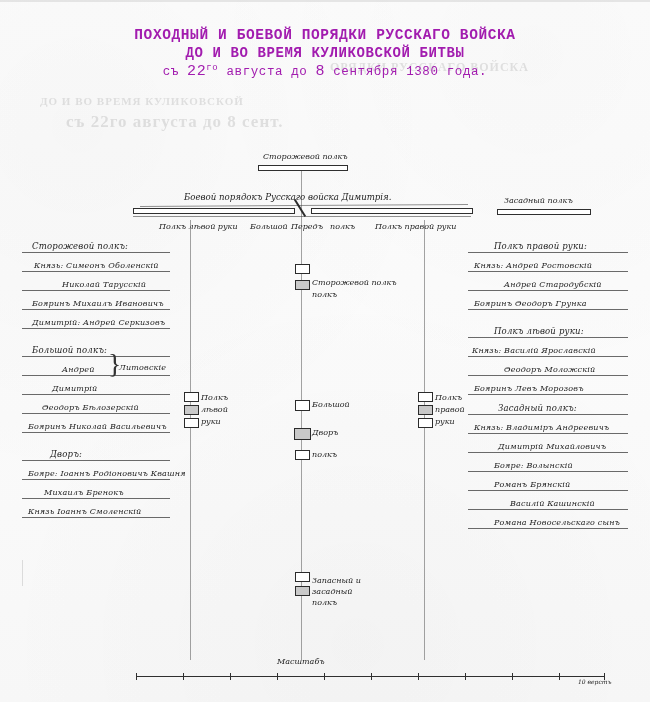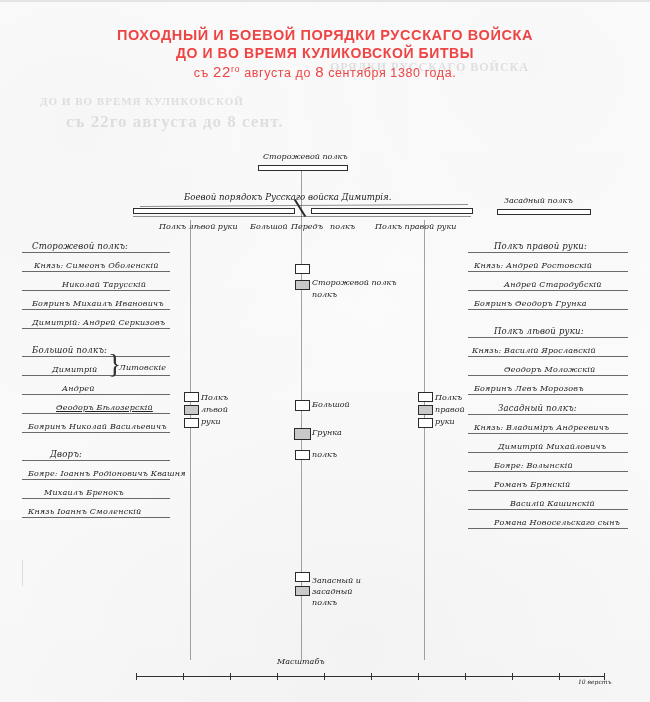--- a/index.html
+++ b/index.html
@@ -22,24 +22,24 @@
     pointer-events:none;
   }
   .sheet{position:absolute;inset:0;}
 
   
   .title-block{
     position:absolute;left:0;top:26px;width:650px;
     text-align:center;
   }
   .title-line{
-    font-family:Liberation Sans, sans-serif;
+    font-family:Liberation Mono, monospace;
     font-weight:bold;
     letter-spacing:0.6px;
-    color:#ef4444;
+    color:#a21caf;
     line-height:1.28;
   }
   .t1{font-size:14.5px;}
   .t2{font-size:14px;}
   .t3{font-size:12.5px;font-weight:normal;}
   .t3 .big{font-size:15px;}
 
   
   .ghost{
     position:absolute;
@@ -172,21 +172,21 @@
 
   <div class="box" style="left:295px;top:264px;width:13px;height:8px;"></div>
   <div class="box shade" style="left:295px;top:280px;width:13px;height:8px;"></div>
   <div class="caption" style="left:312px;top:278px;">Сторожевой полкъ</div>
   <div class="caption" style="left:312px;top:290px;">полкъ</div>
 
   <div class="box" style="left:295px;top:400px;width:13px;height:9px;"></div>
   <div class="caption" style="left:312px;top:400px;">Большой</div>
 
   <div class="box shade" style="left:294px;top:428px;width:15px;height:10px;"></div>
-  <div class="caption" style="left:312px;top:428px;">Грунка</div>
+  <div class="caption" style="left:312px;top:428px;">Дворъ</div>
 
   <div class="box" style="left:295px;top:450px;width:13px;height:8px;"></div>
   <div class="caption" style="left:312px;top:450px;">полкъ</div>
 
   <div class="box" style="left:295px;top:572px;width:13px;height:8px;"></div>
   <div class="box shade" style="left:295px;top:586px;width:13px;height:8px;"></div>
   <div class="caption" style="left:312px;top:576px;max-width:70px;white-space:normal;line-height:1.35;width:60px;">Запасный и засадный полкъ</div>
 
   <div class="box" style="left:184px;top:392px;width:13px;height:8px;"></div>
   <div class="box shade" style="left:184px;top:405px;width:13px;height:8px;"></div>
@@ -235,29 +235,29 @@
         <span class="ul" style="width:148px;"></span>
         <span class="txt hand small" style="left:10px;">Димитрій: Андрей Серкизовъ</span>
       </div>
 
     <div class="hdr" style="margin-top:8px;">
       <span class="ul" style="width:148px;"></span>
       <span class="txt hand">Большой полкъ:</span>
     </div>
     <div class="entry">
         <span class="ul" style="width:148px;"></span>
+        <span class="txt hand small" style="left:40px;">Андрей</span>
+      </div>
+    <div class="entry">
+        <span class="ul" style="width:148px;"></span>
         <span class="txt hand small" style="left:30px;">Димитрій</span>
       </div>
     <div class="entry">
         <span class="ul" style="width:148px;"></span>
-        <span class="txt hand small" style="left:40px;">Андрей</span>
-      </div>
-    <div class="entry">
-        <span class="ul" style="width:148px;"></span>
-        <span class="txt hand small" style="left:34px;text-decoration:underline;">Ѳеодоръ Бѣлозерскій</span>
+        <span class="txt hand small" style="left:20px;">Ѳеодоръ Бѣлозерскій</span>
       </div>
     <div class="entry">
         <span class="ul" style="width:148px;"></span>
         <span class="txt hand small" style="left:6px;">Бояринъ Николай Васильевичъ</span>
       </div>
 
     <div class="hdr" style="margin-top:8px;">
       <span class="ul" style="width:148px;"></span>
       <span class="txt hand" style="left:28px;">Дворъ:</span>
     </div>

